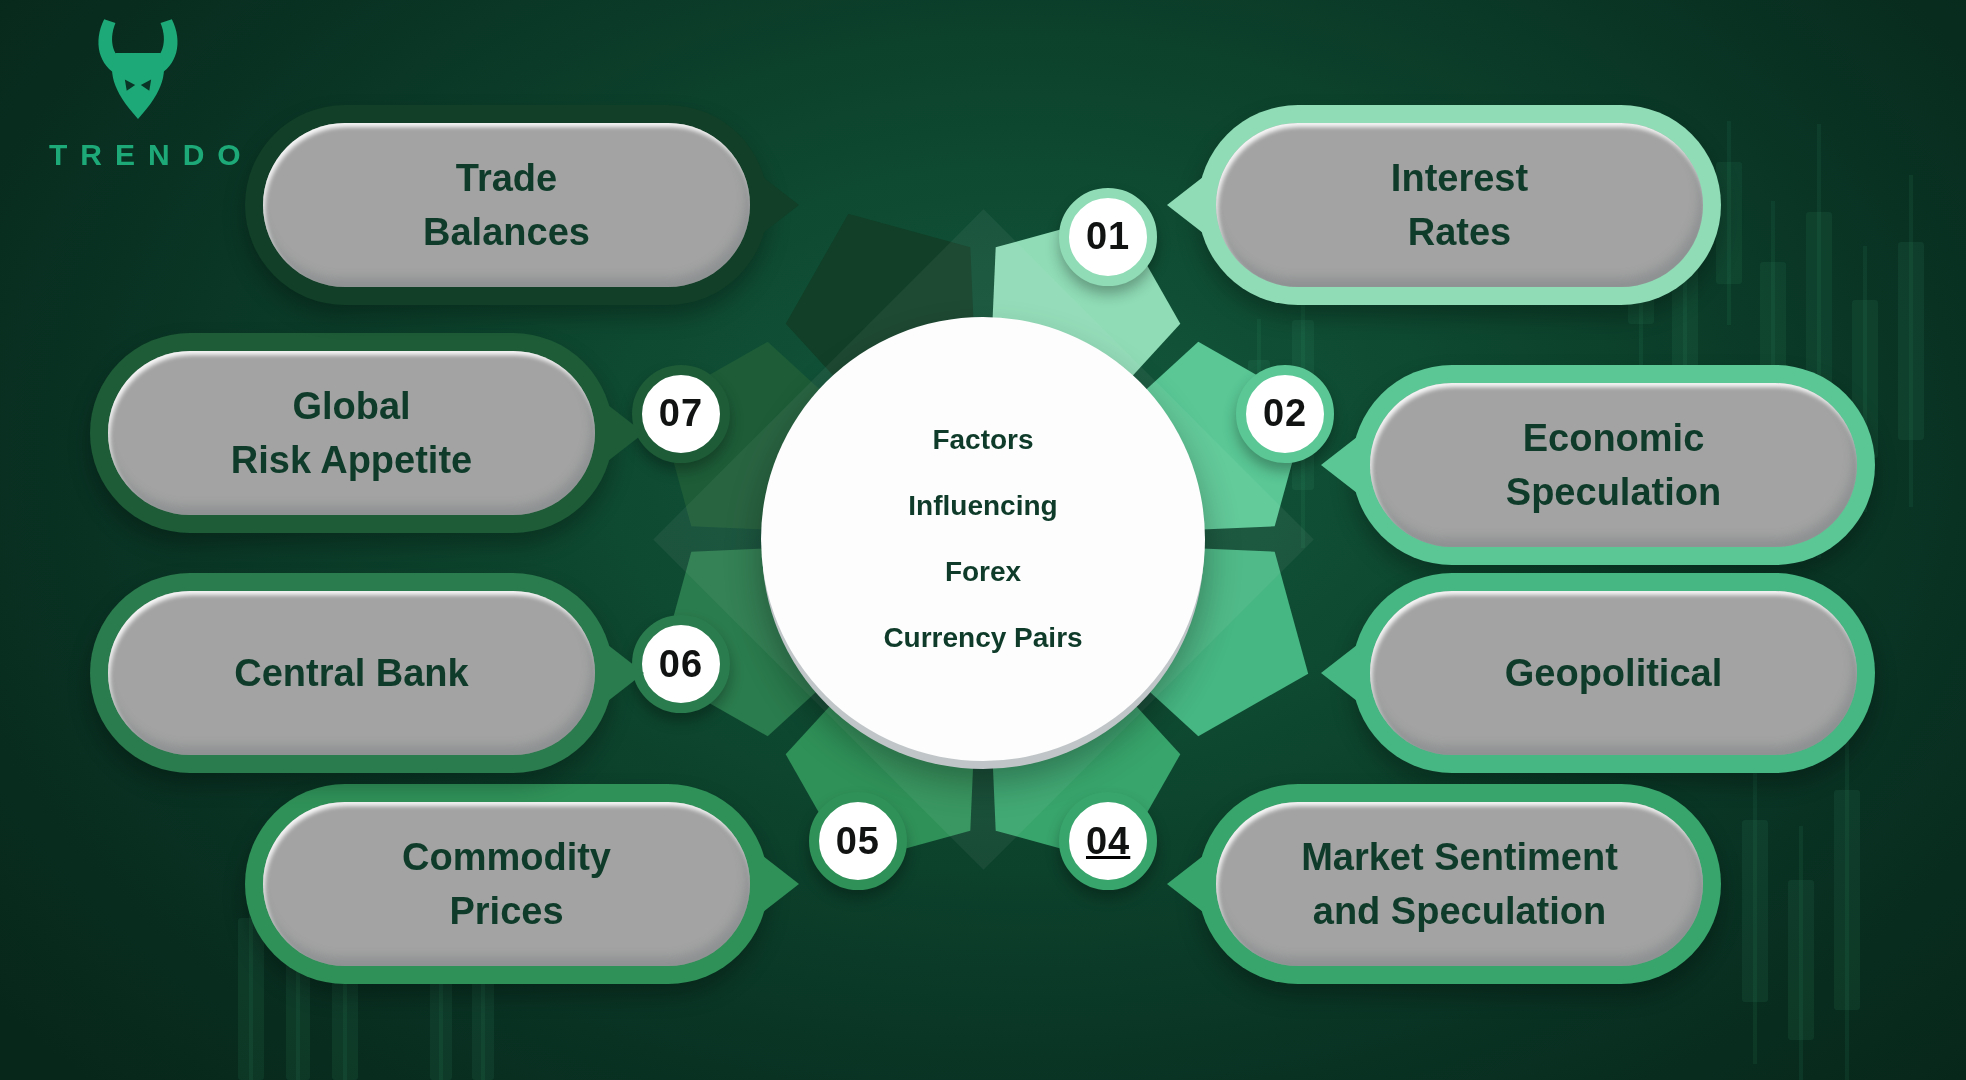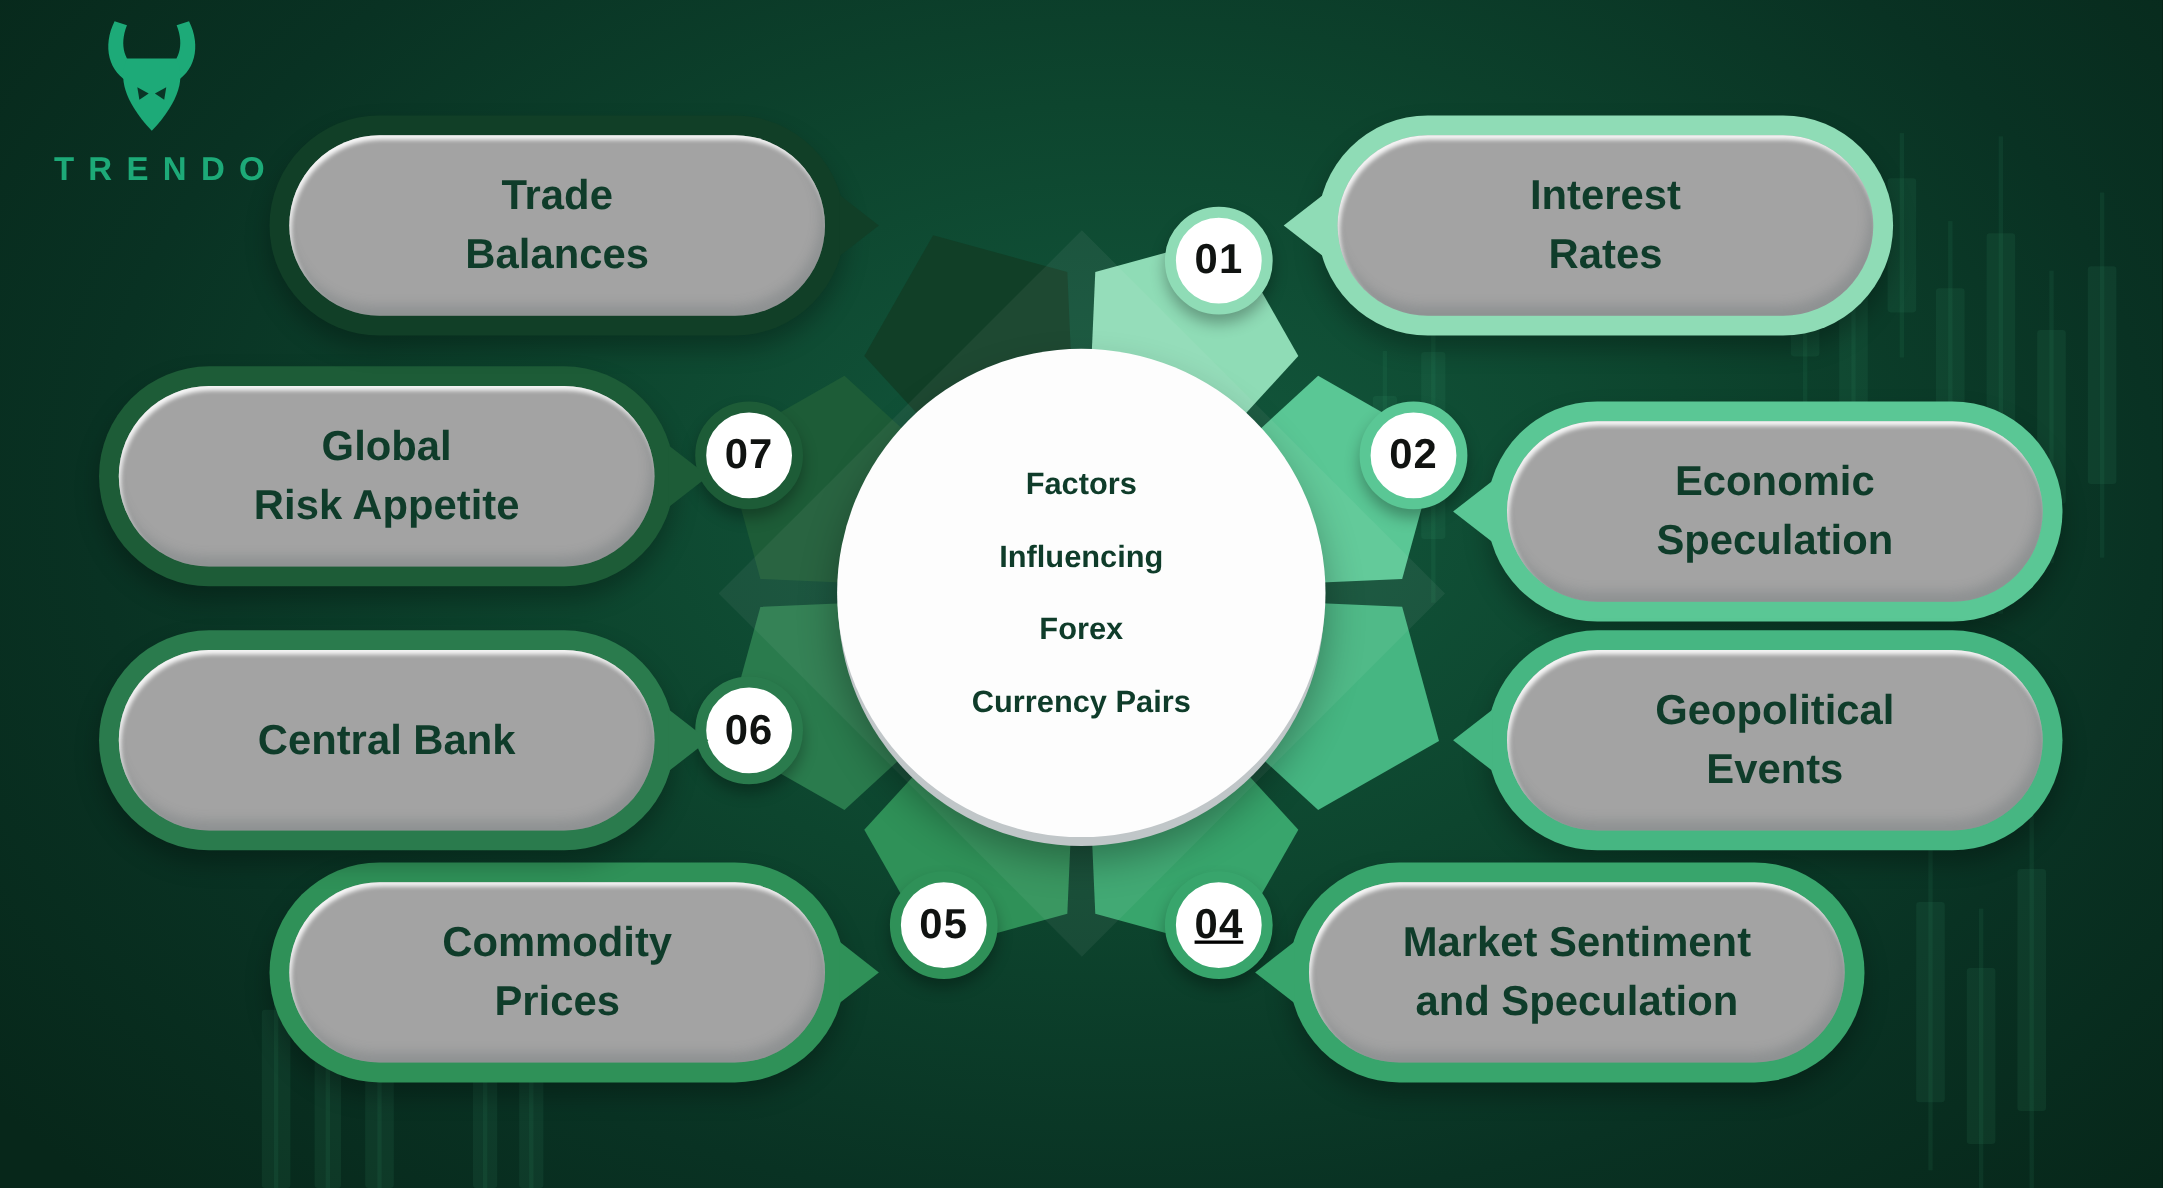--- a/index.html
+++ b/index.html
@@ -49,21 +49,21 @@
   .callout .label span{display:block;}
   .tail{position:absolute;top:50%;width:0;height:0;margin-top:-28px;
     border-top:28px solid transparent;border-bottom:28px solid transparent;}
   .callout.side-left .tail{right:-31px;border-left:36px solid var(--c,#2f9158);}
   .callout.side-right .tail{left:-31px;border-right:36px solid var(--c,#2f9158);}
 
   
   .c1{left:1198px;top:105px;}
   .c2{left:1352px;top:333px;margin-top:32px;}
   .c3{left:1352px;top:573px;}
-  .c4{left:1172px;top:784px;}
+  .c4{left:1198px;top:784px;}
   .c5{left:245px;top:784px;}
   .c6{left:90px;top:573px;}
   .c7{left:90px;top:333px;}
   .c8{left:245px;top:105px;}
 
   
   .logo{position:absolute;left:36px;top:16px;z-index:7;width:204px;text-align:center;}
   .logo svg{display:block;margin:0 auto;}
   .brand{margin-top:14px;font-weight:bold;font-size:30px;letter-spacing:13px;text-indent:13px;
     color:var(--brand-green,#1daa78);}
@@ -150,21 +150,20 @@
         <span>Economic</span>
           <span>Speculation</span>
       </div>
     </div>
   </div>
   <div class="callout side-right c3" style="--c: #46b682;">
     <div class="tail"></div>
     <div class="pill">
       <div class="label">
         <span>Geopolitical</span>
-          <span>Events</span>
       </div>
     </div>
   </div>
   <div class="callout side-right c4" style="--c: #38a56c;">
     <div class="tail"></div>
     <div class="pill">
       <div class="label">
         <span>Market Sentiment</span>
           <span>and Speculation</span>
       </div>

